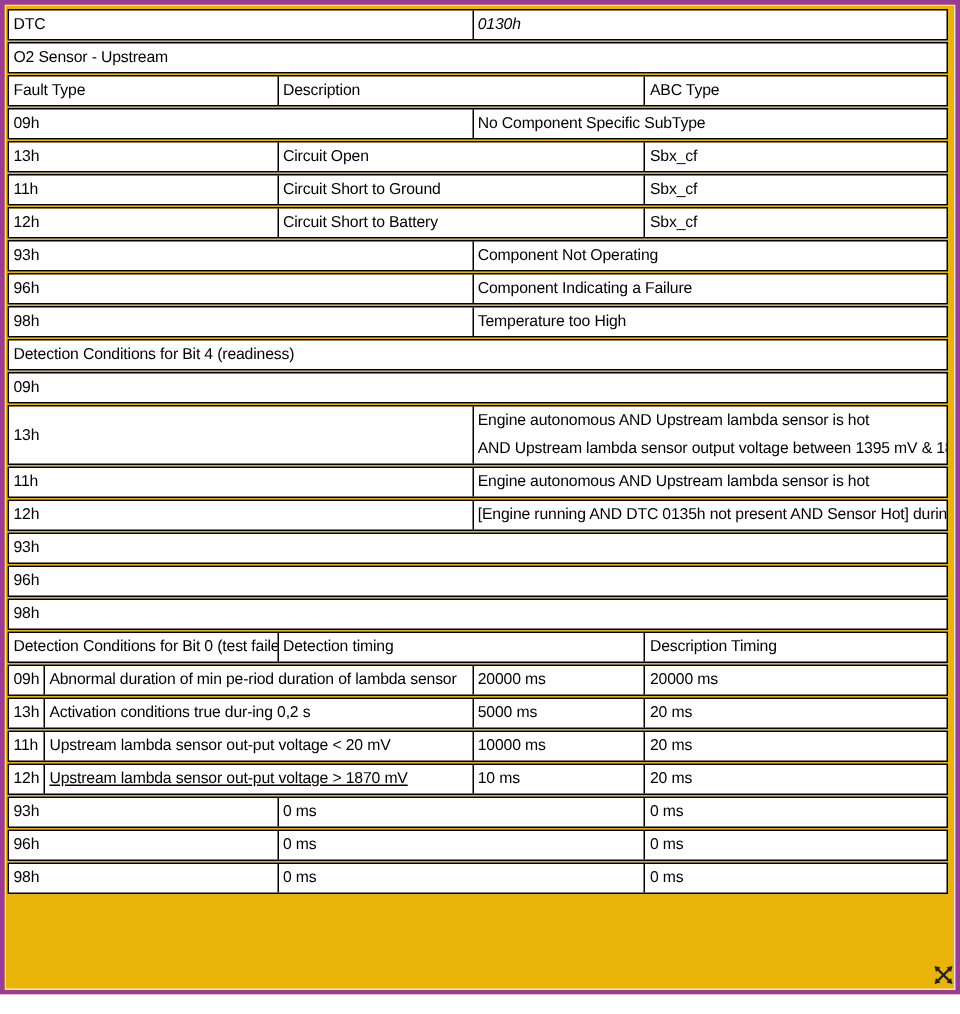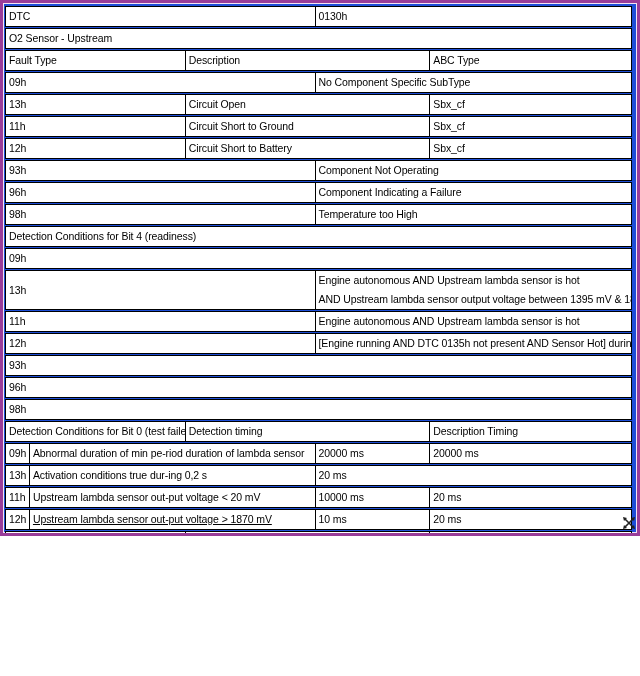--- a/index.html
+++ b/index.html
@@ -1,23 +1,23 @@
 <!DOCTYPE html>
 <html><head>
 <meta charset="utf-8">
 <style>
   html,body{margin:0;padding:0;background:#ffffff;}
   .page{
     position:relative;
-    width:640px;height:536px;
+    width:640px;height:663px;
     box-sizing:border-box;
     border:3px solid #993c99;
     box-shadow:inset 0 0 0 1px #f3e2f3;
     padding:3px 3px 2px 2px;
-    background:#1d4ed8;
+    background:#eab308;
     font-family:"Liberation Sans", sans-serif;
     color:#000;
     overflow:hidden;
   }
   .tbl{width:627px;}
   .row{
     display:flex;
     width:627px;
     box-sizing:border-box;
     border:1px solid #000;
@@ -52,21 +52,21 @@
 </style>
 </head>
 <body>
 
 <div class="page" style="border-color: rgb(153, 60, 153); color: rgb(0, 0, 0);">
   <div class="tbl">
       <div class="row">
         <div class="cell" style="flex: 0 0 49.36%; border-color: rgb(0, 0, 0);">
           <div class="line">DTC</div>
         </div>
-        <div class="cell" style="flex: 1 1 auto; border-color: rgb(0, 0, 0);">
+        <div class="cell" style="flex: 1 1 auto; border-color: rgb(0, 0, 0); font-style: italic;">
           <div class="line">0130h</div>
         </div>
       </div>
       <div class="row">
         <div class="cell" style="flex: 1 1 auto; border-color: rgb(0, 0, 0);">
           <div class="line">O2 Sensor - Upstream</div>
         </div>
       </div>
       <div class="row">
         <div class="cell" style="flex: 0 0 28.59%; border-color: rgb(0, 0, 0);">
@@ -218,20 +218,23 @@
         <div class="cell" style="flex: 1 1 auto; border-color: rgb(0, 0, 0);">
           <div class="line">20000 ms</div>
         </div>
       </div>
       <div class="row">
         <div class="cell" style="flex: 0 0 3.67%; border-color: rgb(0, 0, 0);">
           <div class="line">13h</div>
         </div>
         <div class="cell" style="flex: 0 0 45.69%; border-color: rgb(0, 0, 0);">
           <div class="line">Activation conditions true dur-ing 0,2 s</div>
+        </div>
+        <div class="cell" style="flex: 0 0 18.37%; border-color: rgb(0, 0, 0);">
+          <div class="line">5000 ms</div>
         </div>
         <div class="cell" style="flex: 1 1 auto; border-color: rgb(0, 0, 0);">
           <div class="line">20 ms</div>
         </div>
       </div>
       <div class="row">
         <div class="cell" style="flex: 0 0 3.67%; border-color: rgb(0, 0, 0);">
           <div class="line">11h</div>
         </div>
         <div class="cell" style="flex: 0 0 45.69%; border-color: rgb(0, 0, 0);">

